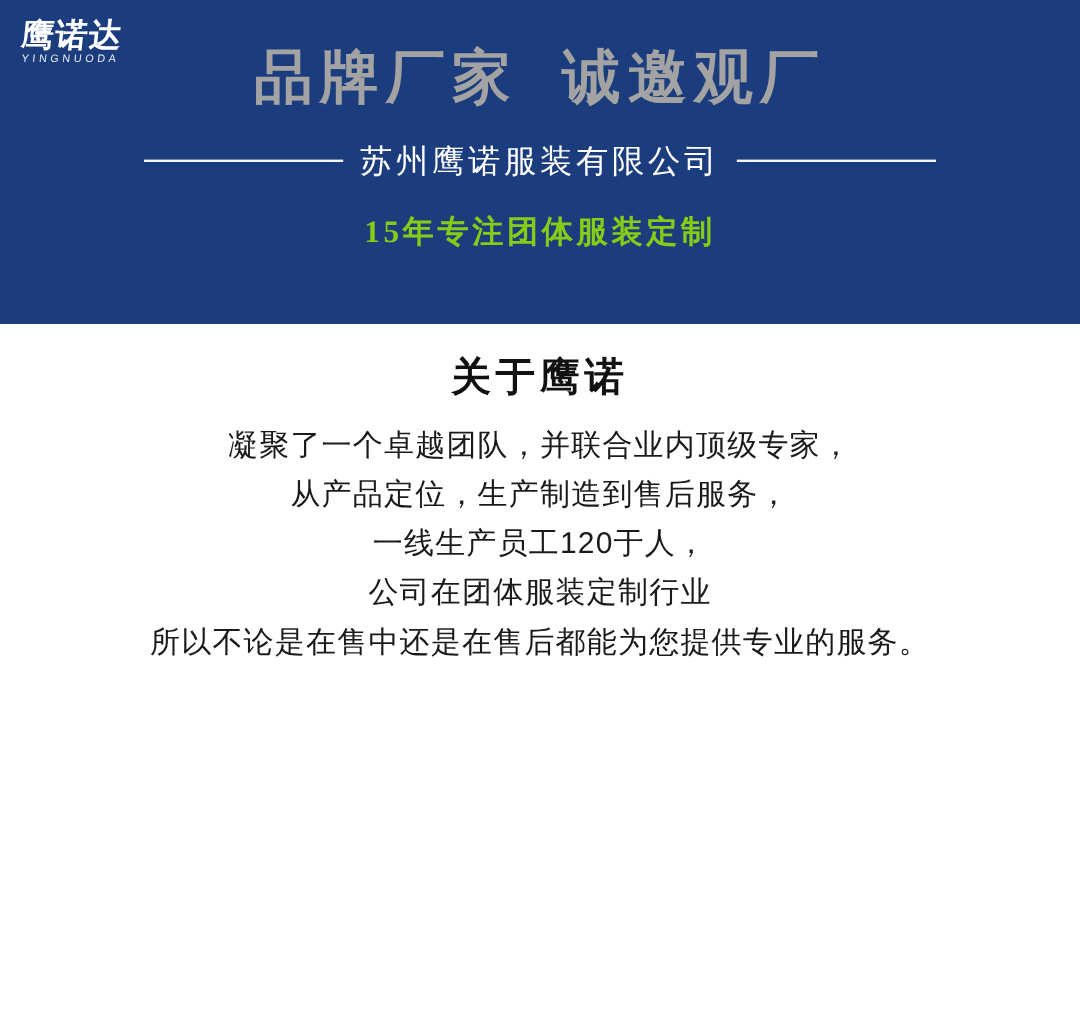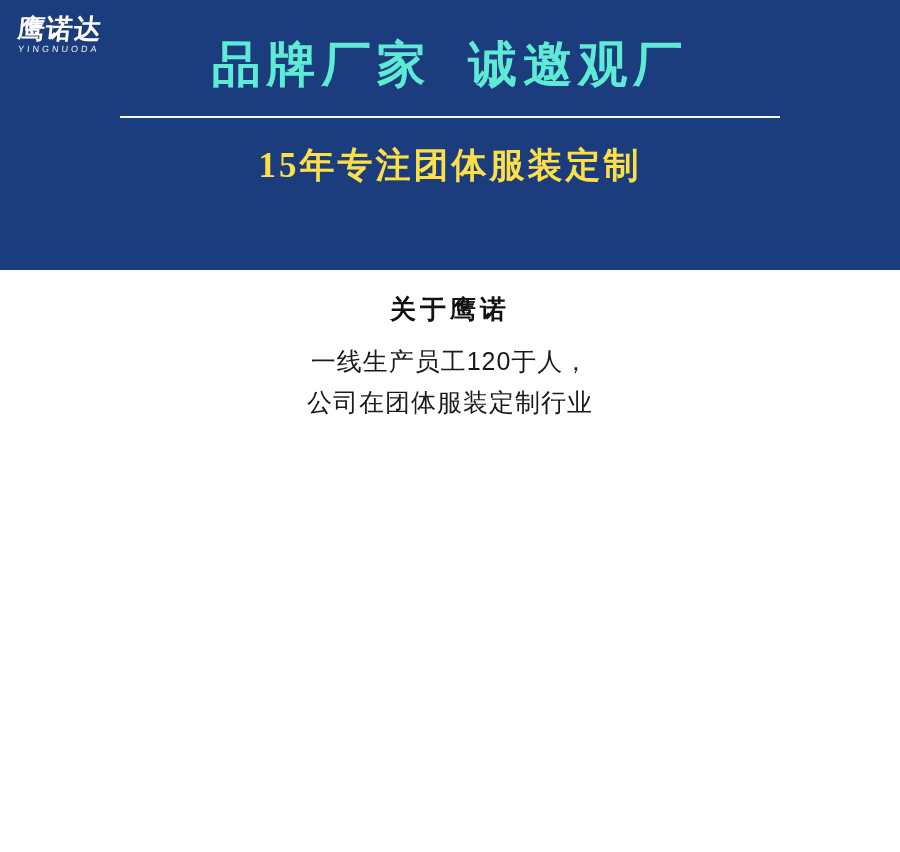--- a/index.html
+++ b/index.html
@@ -62,21 +62,21 @@
     width: 900px;
     height: 270px;
     display: flex;
     flex-direction: column;
     align-items: center;
     justify-content: flex-start;
     padding-top: 38px;
     box-sizing: border-box;
   }
   .headline {
-    color: #5eead4;
+    color: #a3a3a3;
     font-family: "Liberation Serif", serif;
     font-size: 49px;
     font-weight: bold;
     letter-spacing: 6px;
     line-height: 1.1;
     white-space: pre;
   }
   .divider-row {
     display: flex;
     align-items: center;
@@ -92,39 +92,39 @@
   }
   .subhead {
     color: #ffffff;
     font-size: 27px;
     letter-spacing: 3px;
     padding: 0 14px;
     white-space: nowrap;
     font-family: "Liberation Sans", sans-serif;
   }
   .tagline {
-    color: #fde047;
+    color: #84cc16;
     font-family: "Liberation Serif", serif;
     font-weight: bold;
-    font-size: 35px;
+    font-size: 26px;
     letter-spacing: 3px;
     margin-top: 24px;
     white-space: nowrap;
   }
 
   
   .content {
     width: 900px;
     padding-top: 22px;
     box-sizing: border-box;
     text-align: center;
   }
   .section-title {
     font-family: "Liberation Serif", serif;
-    font-size: 26px;
+    font-size: 33px;
     font-weight: bold;
     color: #111111;
     letter-spacing: 4px;
     margin-bottom: 14px;
   }
   .para-line {
     font-size: 25px;
     color: #1a1a1a;
     line-height: 41px;
     letter-spacing: 1px;
@@ -141,27 +141,31 @@
     <div class="logo">
       <span class="logo-main">鹰诺达</span>
       <span class="logo-sub">YINGNUODA</span>
     </div>
 
     <div class="banner-inner">
       <div class="headline">品牌厂家  诚邀观厂</div>
 
       <div class="divider-row">
         <span class="divider-line"></span>
+        <span class="subhead">苏州鹰诺服装有限公司</span>
         <span class="divider-line"></span>
       </div>
 
       <div class="tagline">15年专注团体服装定制</div>
     </div>
   </div>
 
   <div class="content">
     <div class="section-title">关于鹰诺</div>
 
+    <div class="para-line">凝聚了一个卓越团队，并联合业内顶级专家，</div>
+    <div class="para-line">从产品定位，生产制造到售后服务，</div>
     <div class="para-line">一线生产员工120于人，</div>
     <div class="para-line">公司在团体服装定制行业</div>
+    <div class="para-line">所以不论是在售中还是在售后都能为您提供专业的服务。</div>
   </div>
 
 </div>
 
 </body></html>

